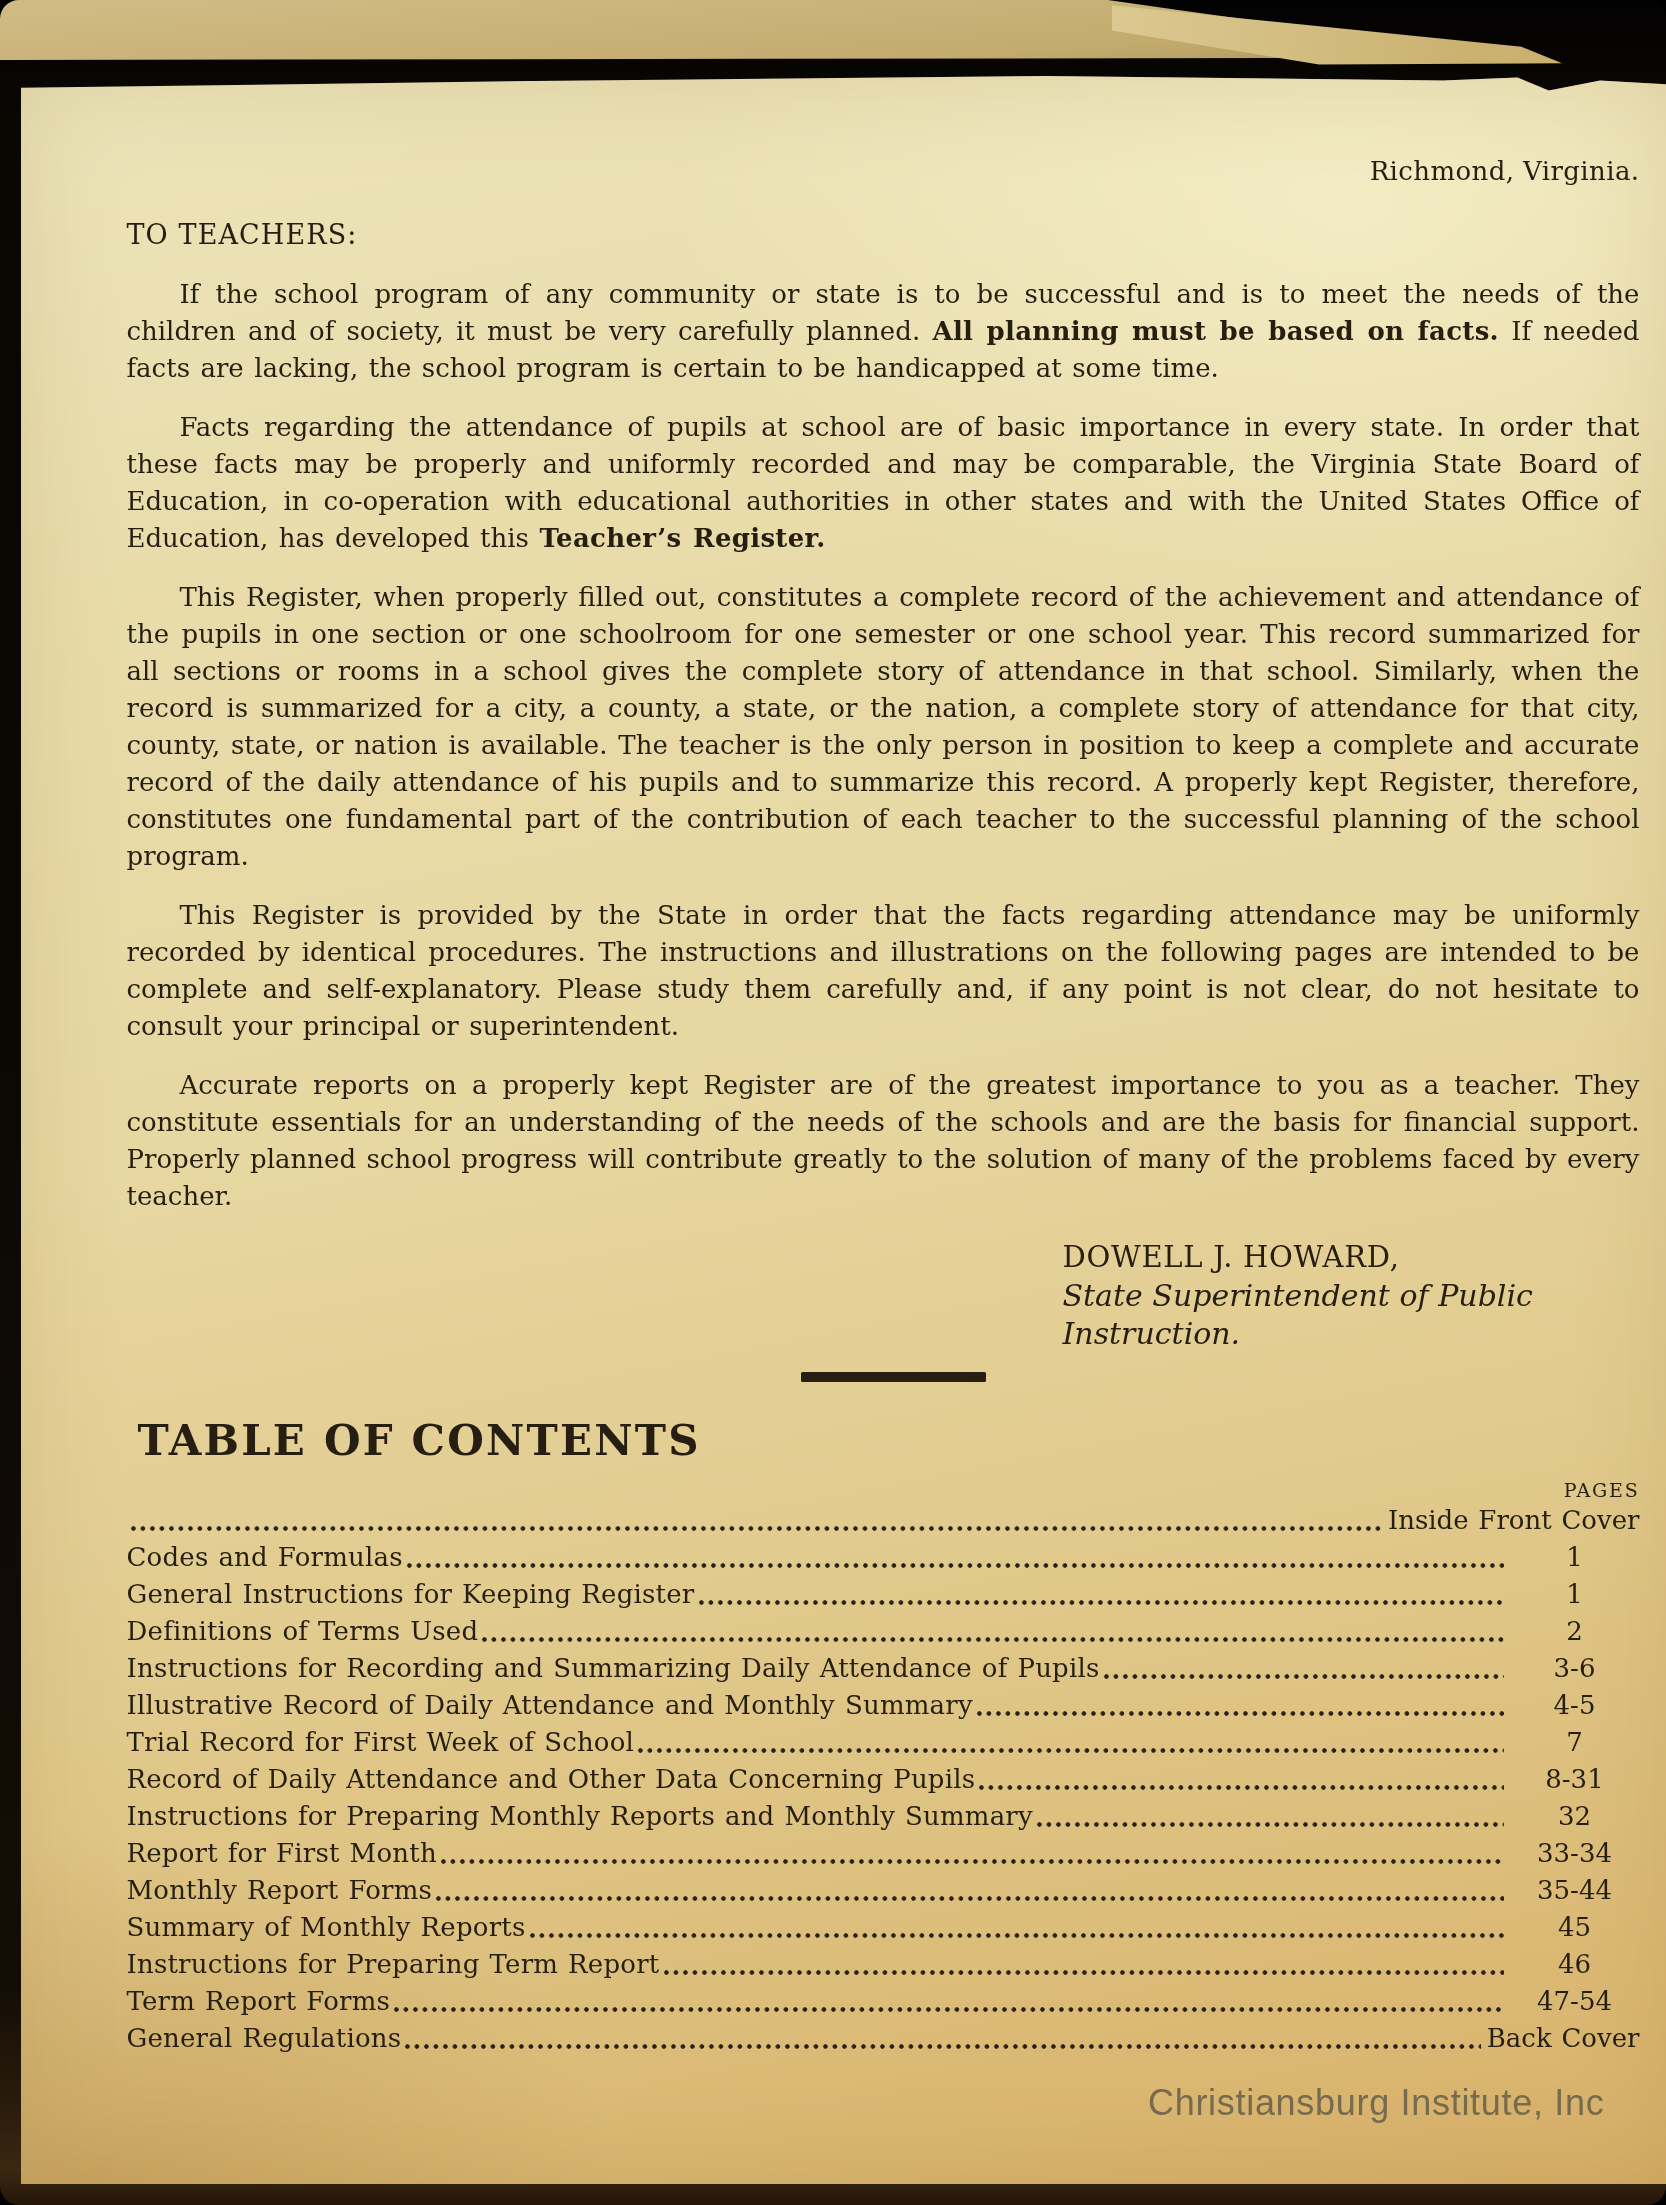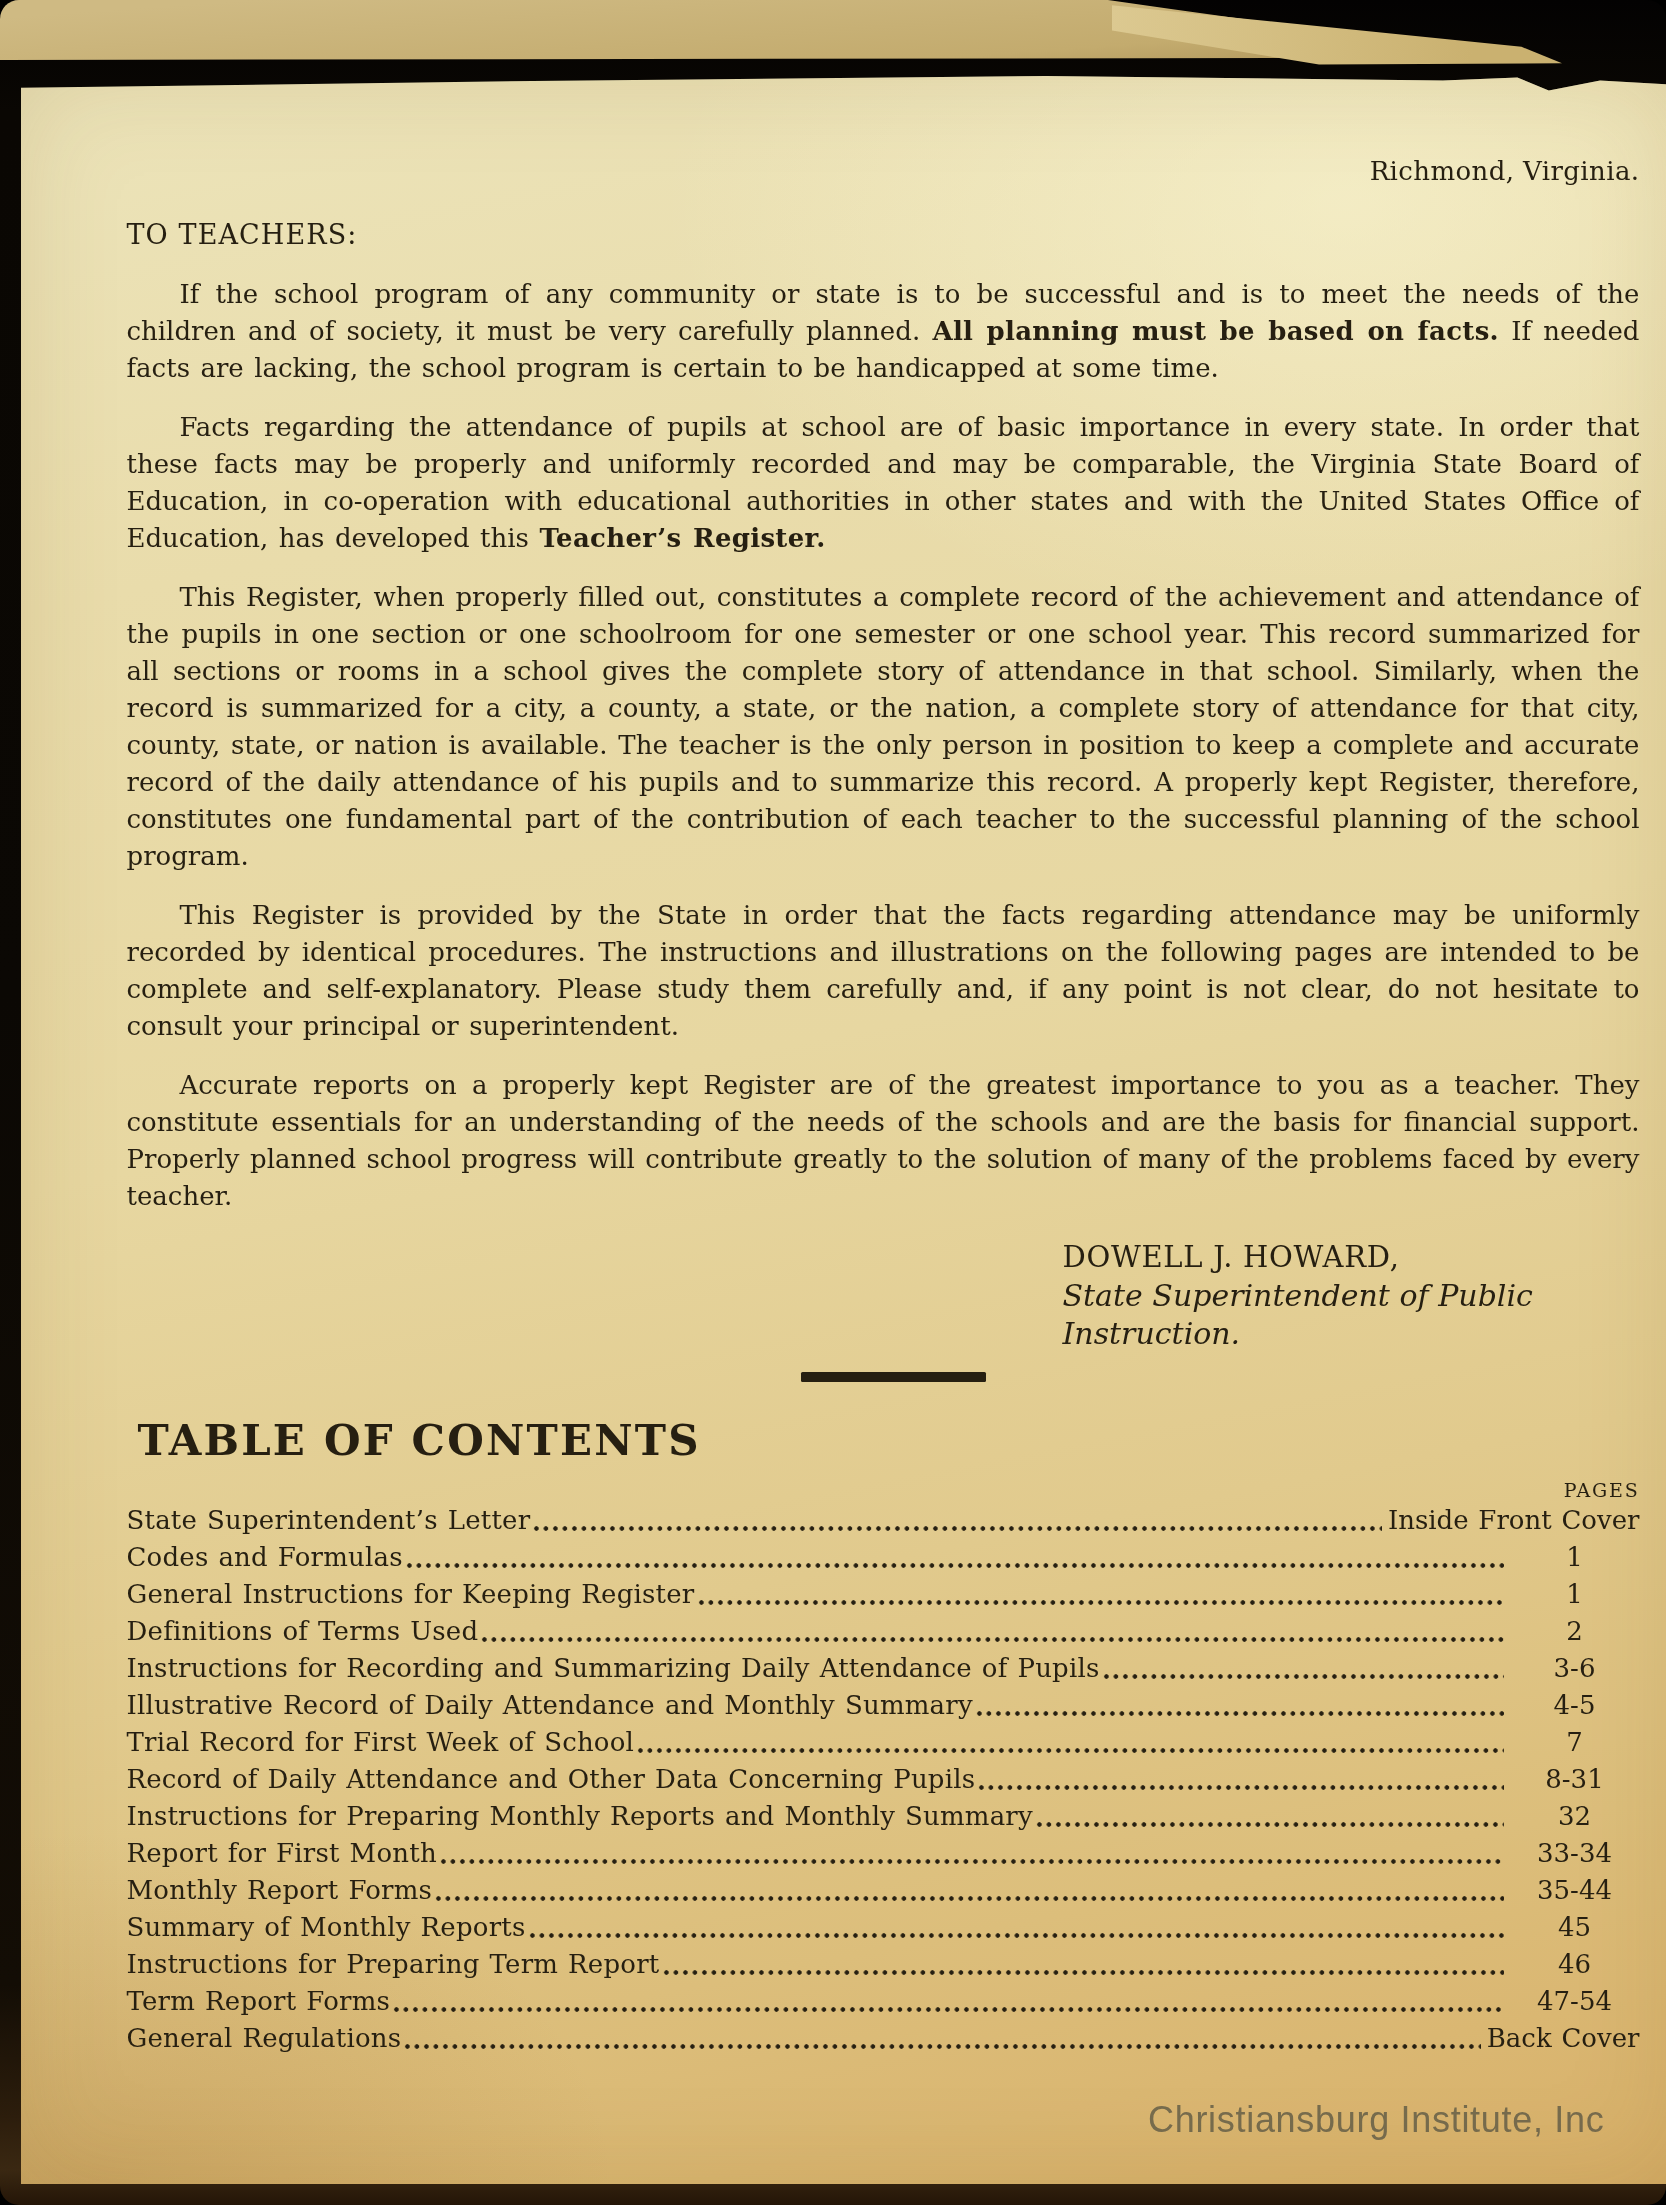--- a/index.html
+++ b/index.html
@@ -84,21 +84,21 @@
     word-spacing:1.5px;
   }
   .toc-label{ white-space:nowrap; letter-spacing:0.2px; }
   .toc-leader{
     flex:1 1 auto; align-self:flex-end; height:8.8px; margin:0 5.9px 6.6px 2.2px;
     background-image:radial-gradient(circle at 4.4px 4.4px, var(--ink) 1.9px, rgba(0,0,0,0) 2.5px);
     background-size:9.5px 8.8px; background-repeat:repeat-x; background-position:left center;
   }
   .toc-page{ min-width:130px; text-align:center; white-space:nowrap; }
   .watermark{
-    position:absolute; right:70px; bottom:43px;
+    position:absolute; right:70px; bottom:60px;
     font-family:"Liberation Sans","DejaVu Sans",sans-serif;
     font-size:36px; letter-spacing:0.7px; color:var(--watermark); opacity:.92;
   }
 </style>
 </head>
 <body>
 
 <div class="scene">
   <div class="cover-top"></div>
   <div class="cover-fold"></div>
@@ -122,21 +122,20 @@
     </div>
 
     <div class="divider"></div>
 
     <div class="toc-title">TABLE OF CONTENTS</div>
 
     <div class="pages-label">PAGES</div>
 
     <div class="toc-list" id="toc-list">
         <div class="toc-row">
-          <span class="toc-label">State Superintendent’s Letter</span>
           <span class="toc-leader"></span>
           <span class="toc-page">Inside Front Cover</span>
         </div>
         <div class="toc-row">
           <span class="toc-label">Codes and Formulas</span>
           <span class="toc-leader"></span>
           <span class="toc-page">1</span>
         </div>
         <div class="toc-row">
           <span class="toc-label">General Instructions for Keeping Register</span>

